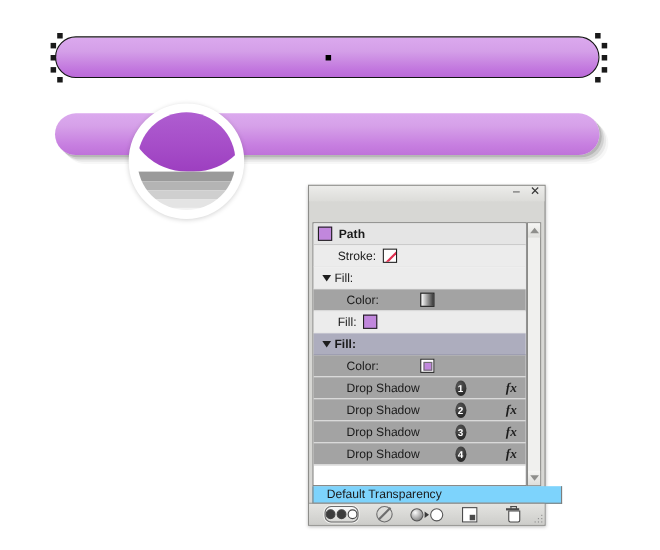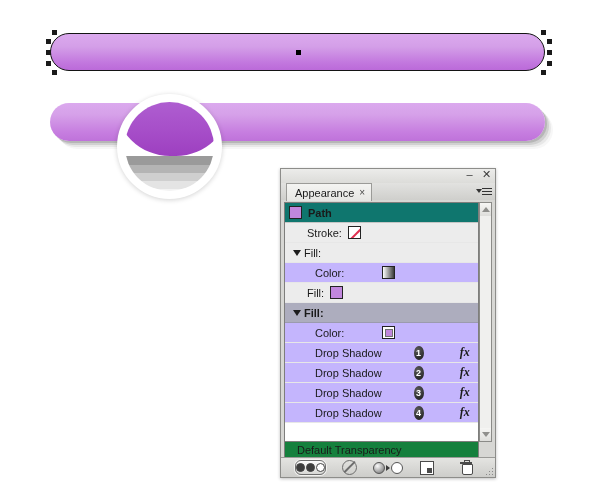--- a/index.html
+++ b/index.html
@@ -109,24 +109,24 @@
     position:absolute;left:0;width:11px;height:13px;
     background:linear-gradient(to bottom,#f6f6f4,#dedeDB);
     display:flex;align-items:center;justify-content:center;
   }
   .scroll-arrow.up{top:0;}
   .scroll-arrow.down{bottom:0;}
   .arrow-up{width:0;height:0;border-left:4px solid transparent;border-right:4px solid transparent;border-bottom:5px solid #8f8f8c;}
   .arrow-dn{width:0;height:0;border-left:4px solid transparent;border-right:4px solid transparent;border-top:5px solid #8f8f8c;}
 
   .row{height:20px;display:flex;align-items:center;border-bottom:1px solid #e7e7e7;padding:0 4px;box-sizing:border-box;}
-  .row.head{background:#0f766e;font-weight:bold;border-bottom:1px solid #c5c5c5;}
+  .row.head{background:#e5e5e5;font-weight:bold;border-bottom:1px solid #c5c5c5;}
   .row.alt{background:#ececec;}
   .row.sel{background:#adadbe;font-weight:bold;border-bottom:1px solid #9b9bae;}
-  .row.plain{background:#c4b5fd;gap:32px;}
+  .row.plain{background:#a3a3a3;gap:32px;}
   .ind1{padding-left:8px;}
   .ind2{padding-left:22px;}
   .ind3{padding-left:30px;}
 
   .sw{width:13px;height:13px;border:1px solid #222;box-sizing:border-box;display:inline-block;}
   .sw-purple{background:#c187dd;}
   .sw-none{background:#fff;position:relative;overflow:hidden;}
   .sw-none:after{content:"";position:absolute;left:-3px;top:5px;width:22px;height:2px;background:#e03050;transform:rotate(-45deg);}
   .sw-grad{background:linear-gradient(to right,#ffffff,#3a3a3a);}
   .sw-dbl{width:13px;height:13px;border:1px solid #222;background:#fff;box-sizing:border-box;display:flex;align-items:center;justify-content:center;}
@@ -139,22 +139,22 @@
     width:14px;height:14px;border-radius:50%;
     background:radial-gradient(circle at 35% 30%,#595959,#2b2b2b 70%);
     color:#fff;font-size:9px;font-weight:bold;
     display:flex;align-items:center;justify-content:center;
     margin-left:auto;
   }
   .fx{font-family:"Liberation Serif",serif;font-style:italic;font-weight:bold;font-size:12px;color:#1c1c1c;width:26px;text-align:center;}
   .ds-label{flex:0 0 auto;}
 
   .panel-footer-label{
-    position:absolute;left:3px;top:273px;width:195px;height:16px;
-    background:#15803d;border:1px solid #7e7e7c;border-top:none;
+    position:absolute;left:3px;top:273px;width:227px;height:16px;
+    background:#7dd3fc;border:1px solid #7e7e7c;border-top:none;
     display:flex;align-items:center;padding-left:12px;box-sizing:border-box;font-size:11px;
   }
   .panel-toolbar{
     position:absolute;left:0;bottom:0;width:100%;height:20px;
     background:linear-gradient(to bottom,#e4e4e1,#cdcdca);
     border-top:1px solid #9a9a97;
     display:flex;align-items:center;justify-content:center;gap:17px;
     box-sizing:border-box;
   }
   .tb-ico{width:22px;height:14px;display:flex;align-items:center;justify-content:center;cursor:pointer;}
@@ -218,32 +218,20 @@
 
 <div id="appearance-panel">
 
   <div class="panel-titlebar">
     <div class="win-btns">
       <span class="win-btn">–</span>
       <span class="win-btn">✕</span>
     </div>
   </div>
 
-  <div class="tab-row">
-    <div class="tab">
-      <span>Appearance</span>
-      <span class="tab-close">×</span>
-    </div>
-    <div class="flyout">
-      <span class="fl-tri"></span>
-      <span class="fl-line"></span>
-      <span class="fl-line"></span>
-      <span class="fl-line"></span>
-    </div>
-  </div>
 
   <div class="panel-body">
 
     <div class="row head">
       <span class="sw sw-purple"></span>
       <span style="margin-left:6px">Path</span>
     </div>
 
     <div class="row alt ind2">
       <span class="lbl">Stroke:</span>

